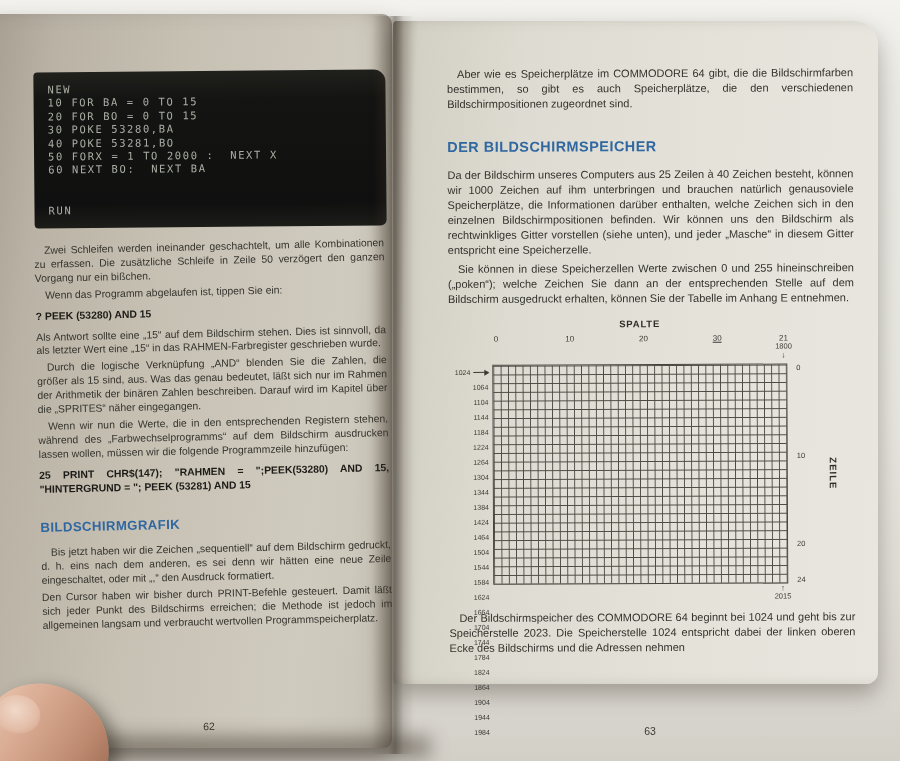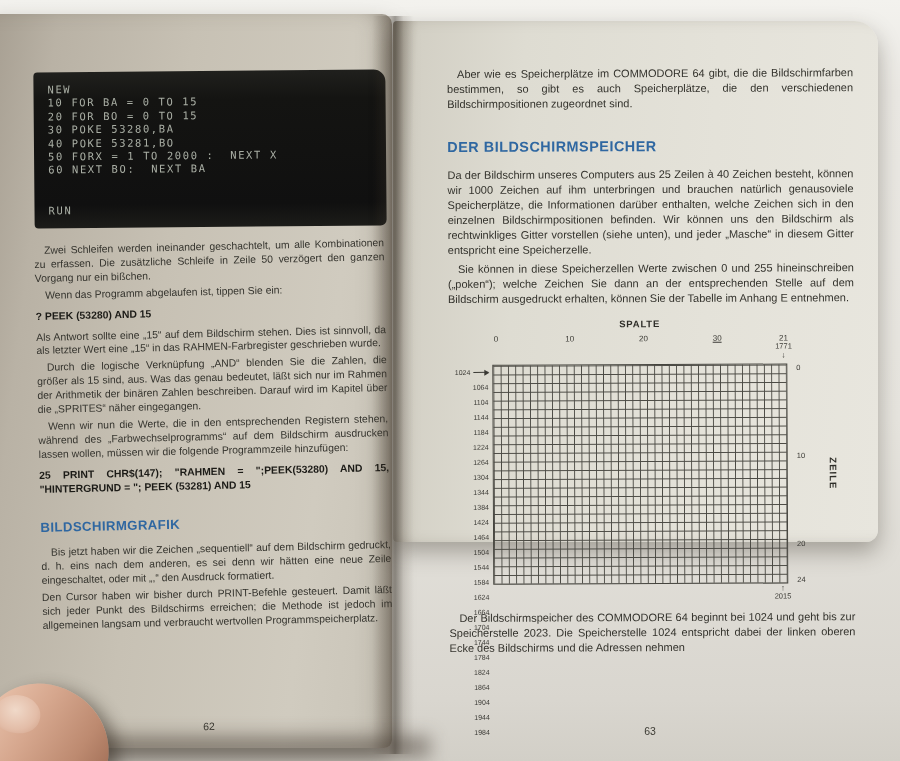--- a/index.html
+++ b/index.html
@@ -11,21 +11,21 @@
   .stage{position:absolute;inset:0;}
   
   .page{position:absolute;box-shadow:0 10px 22px rgba(50,42,32,.35);}
   .page-left{
     left:-10px;top:14px;width:402px;height:734px;
     border-radius:4px 10px 8px 2px;
     background:linear-gradient(97deg,#a69e91 0%,#b9b2a5 14%,#c7c1b4 42%,#d0cbbf 78%,#c9c4b8 100%);
     box-shadow:inset -20px 0 26px -14px rgba(60,50,38,.5),0 10px 22px rgba(50,42,32,.35);
   }
   .page-right{
-    left:393px;top:21px;width:485px;height:521px;
+    left:393px;top:21px;width:485px;height:663px;
     border-radius:4px 24px 12px 4px;
     background:linear-gradient(93deg,#b3afa2 0%,#d3d0c5 5%,#dedcd2 26%,#e4e2d9 64%,#e8e6de 100%);
     box-shadow:inset 16px 0 20px -12px rgba(60,50,38,.55),0 10px 22px rgba(50,42,32,.35);
   }
   .gutter{
     position:absolute;left:372px;top:16px;width:42px;height:738px;pointer-events:none;
     background:linear-gradient(to right,rgba(70,58,46,0) 0%,rgba(70,58,46,.22) 40%,rgba(42,35,27,.4) 55%,rgba(70,58,46,.12) 75%,rgba(70,58,46,0) 100%);
   }
   .floor-shadow{
     position:absolute;left:0;top:736px;width:430px;height:22px;
@@ -145,21 +145,21 @@
         <div class="dg-axis-top">SPALTE</div>
         <div class="dg-colticks">
             <span class="dg-coltick" style="left: 1.25%;">0</span>
             <span class="dg-coltick" style="left: 26.25%;">10</span>
             <span class="dg-coltick" style="left: 51.25%;">20</span>
             <span class="dg-coltick" style="left: 76.25%; text-decoration: underline;">30</span>
             <span class="dg-coltick" style="left: 98.75%;">21</span>
           </div>
         <div class="dg-callout-top">
           <div class="dg-1063">
-            <span>1771</span>
+            <span>1800</span>
             <span class="dg-arrow-glyph">↓</span>
           </div>
         </div>
         <div class="dg-main">
           <div class="dg-addresses">
               <div class="addr">
                 <span>1024</span>
                 <span class="addr-arrow"></span>
               </div>
               <div class="addr">

